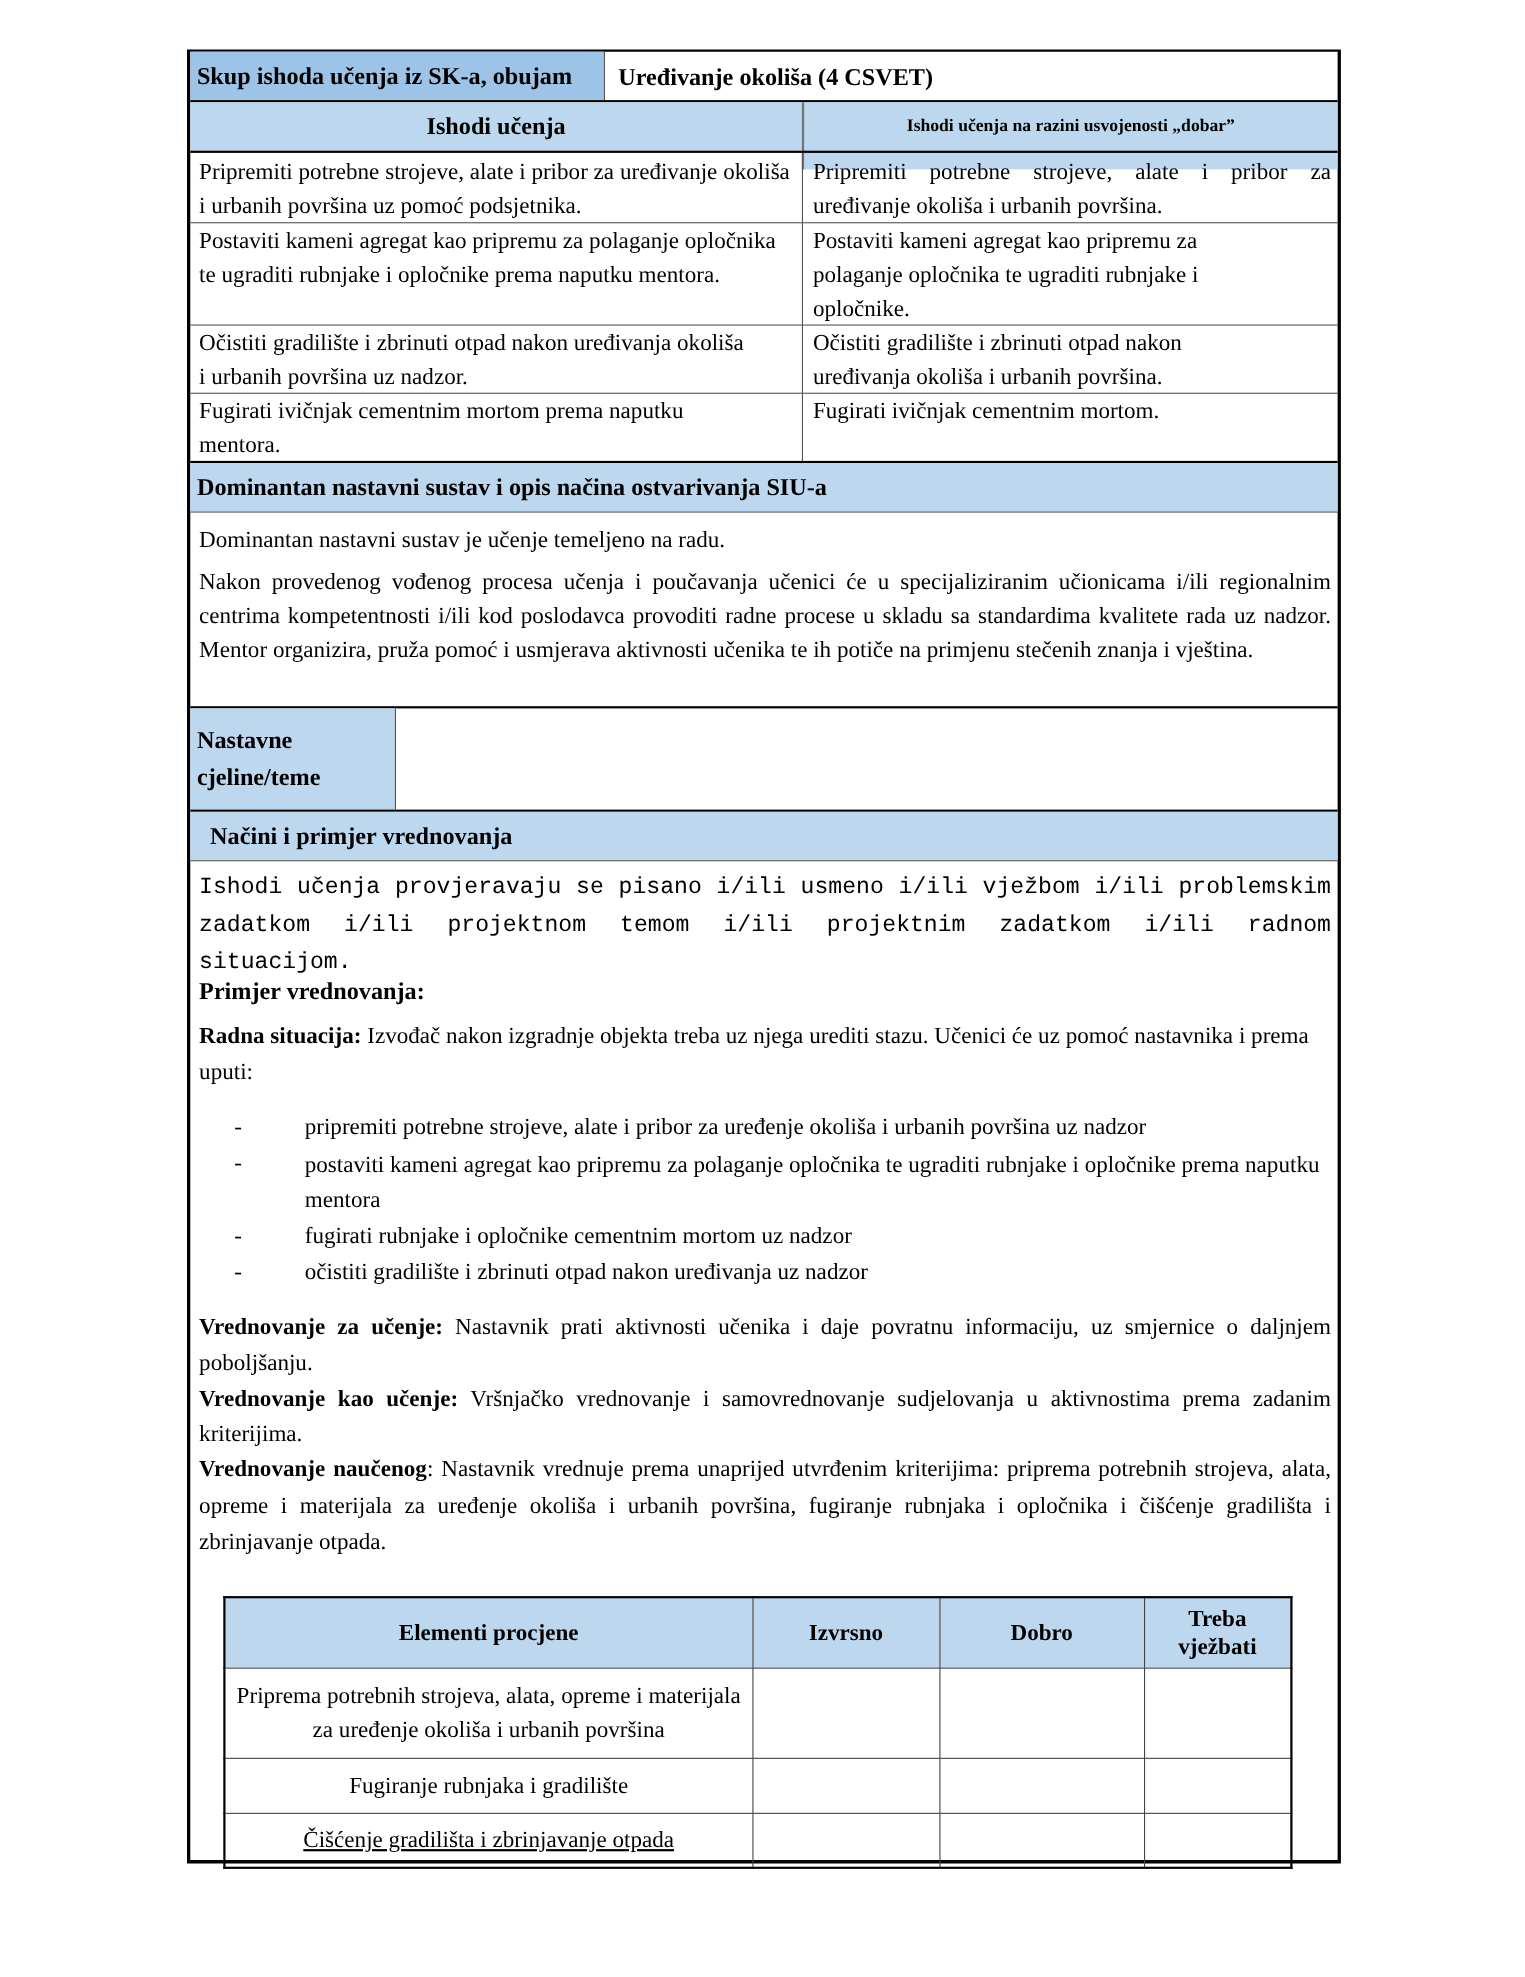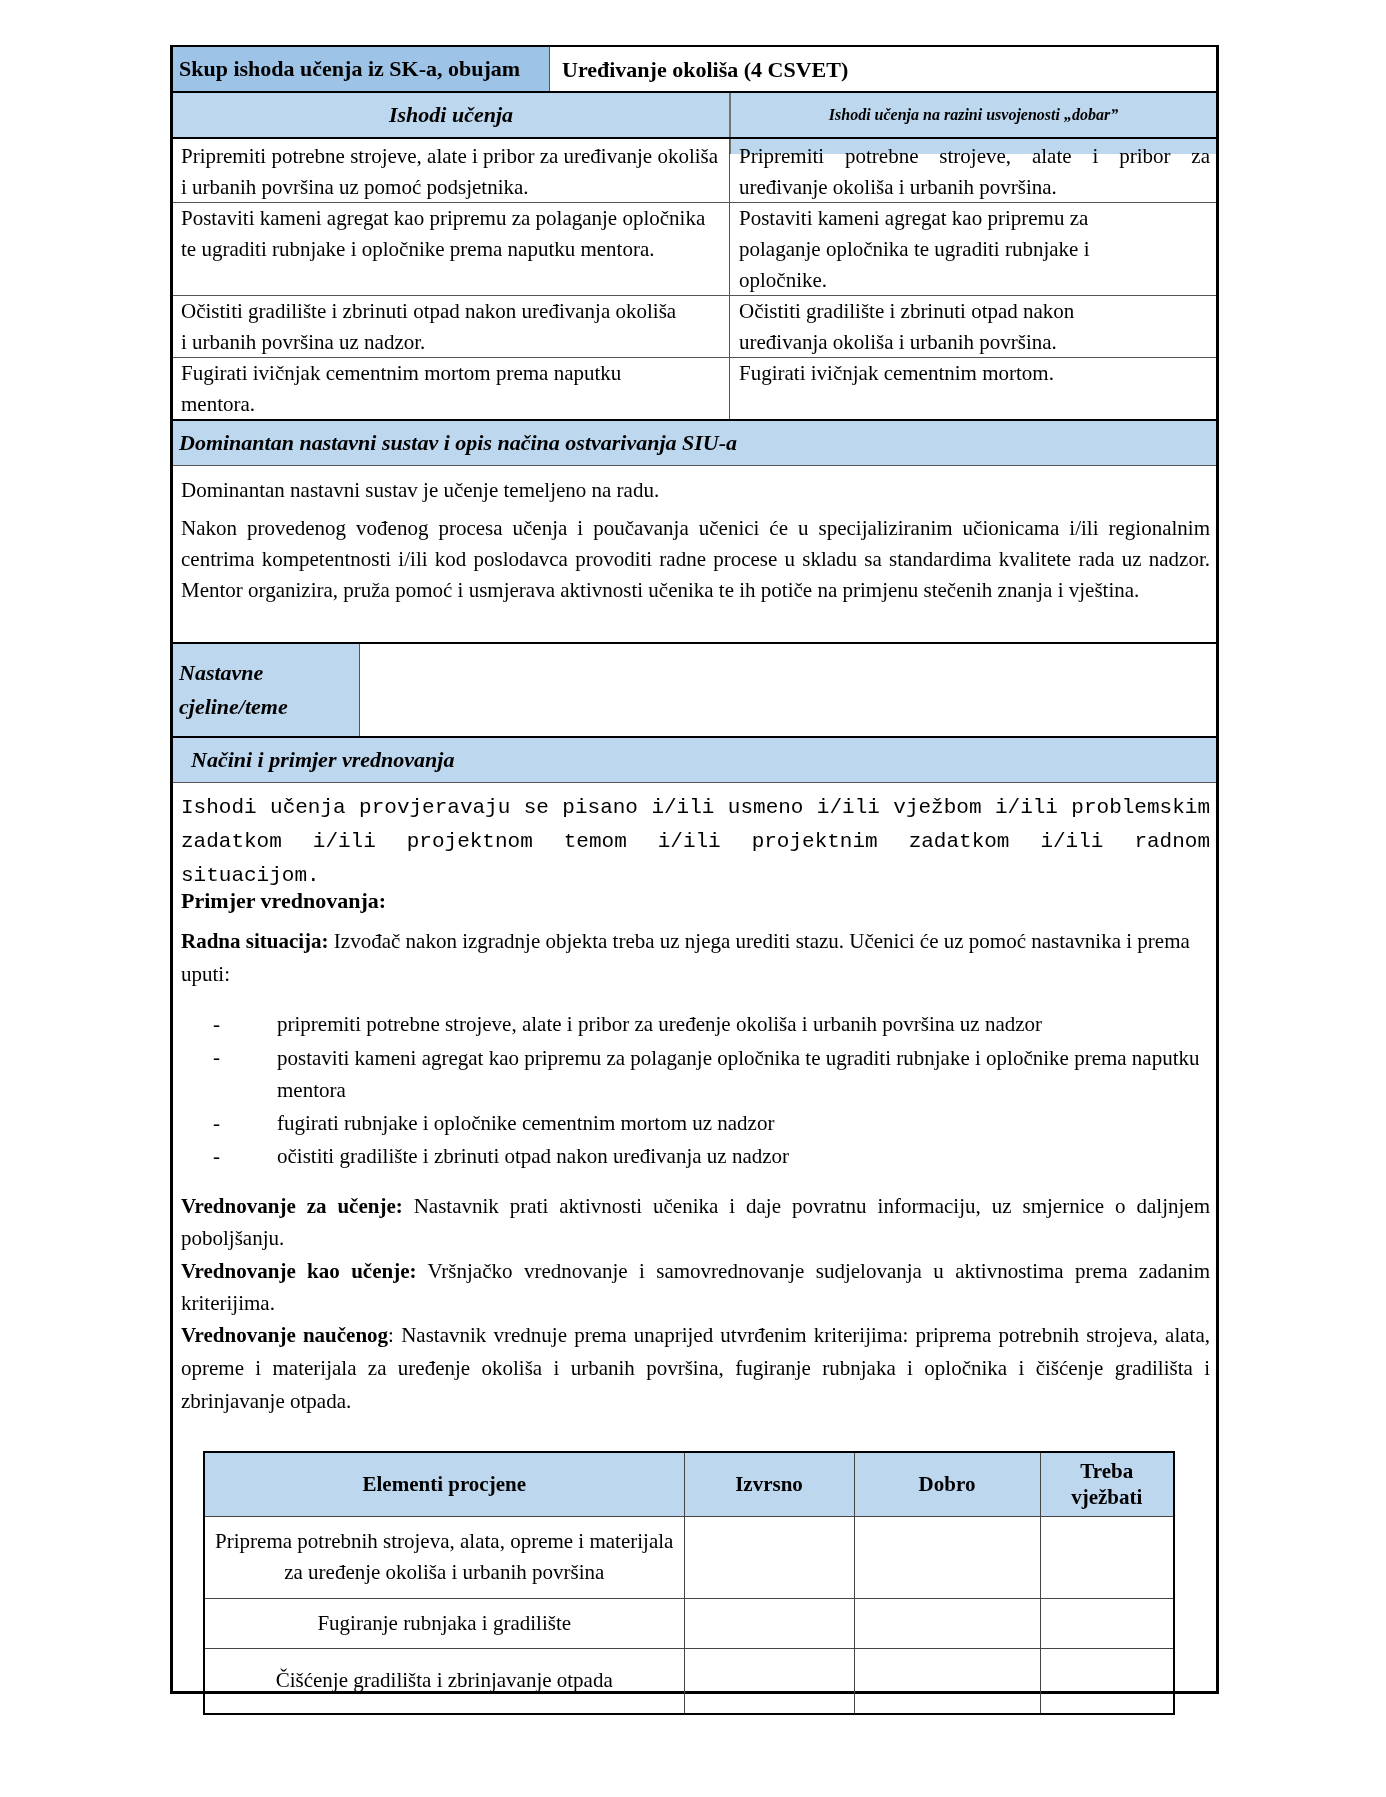--- a/index.html
+++ b/index.html
@@ -8,21 +8,21 @@
       font-family: "Liberation Serif", "DejaVu Serif", serif;
       color: #000; font-size: 21px;
     }
     .frame {
       position: absolute; left: 170px; top: 45px; width: 1049px; height: 1649px;
       border-left: 3px solid #000; border-right: 3px solid #000; border-bottom: 3px solid #000;
       border-top: 2px solid #000; box-sizing: border-box;
     }
     .abs { position: absolute; box-sizing: border-box; }
     .hdr-dark { background: #9dc3e6; }
-    .hdr-light { background: #bdd7ee; font-style: italic; }
+    .hdr-light { background: #bdd7ee; }
     .bold { font-weight: bold; }
     .line { position: absolute; background: #000; }
     .grey-line { position: absolute; background: #555; }
     .cell-text { line-height: 31px; padding-left: 14px; padding-right: 6px; }
     .justify { text-align: justify; text-align-last: left; }
     .center { text-align: center; }
     .para { position: absolute; left: 8px; right: 6px; line-height: 31px; }
     .bullet-row { position: absolute; left: 40px; right: 6px; line-height: 31px; }
     .bullet-dash { position: absolute; left: 0; width: 20px; }
     .bullet-text { position: absolute; left: 40px; right: 0; margin-left: 24px; }
@@ -175,21 +175,21 @@
         <td></td>
         <td></td>
         <td></td>
       </tr>
       <tr style="height:50px;">
         <td>Fugiranje rubnjaka i gradilište</td>
         <td></td>
         <td></td>
         <td></td>
       </tr>
-      <tr style="height:66px;">
+      <tr style="height:50px;text-decoration:underline;">
         <td>Čišćenje gradilišta i zbrinjavanje otpada</td>
         <td></td>
         <td></td>
         <td></td>
       </tr>
     </tbody>
   </table>
 
 </div>
 

